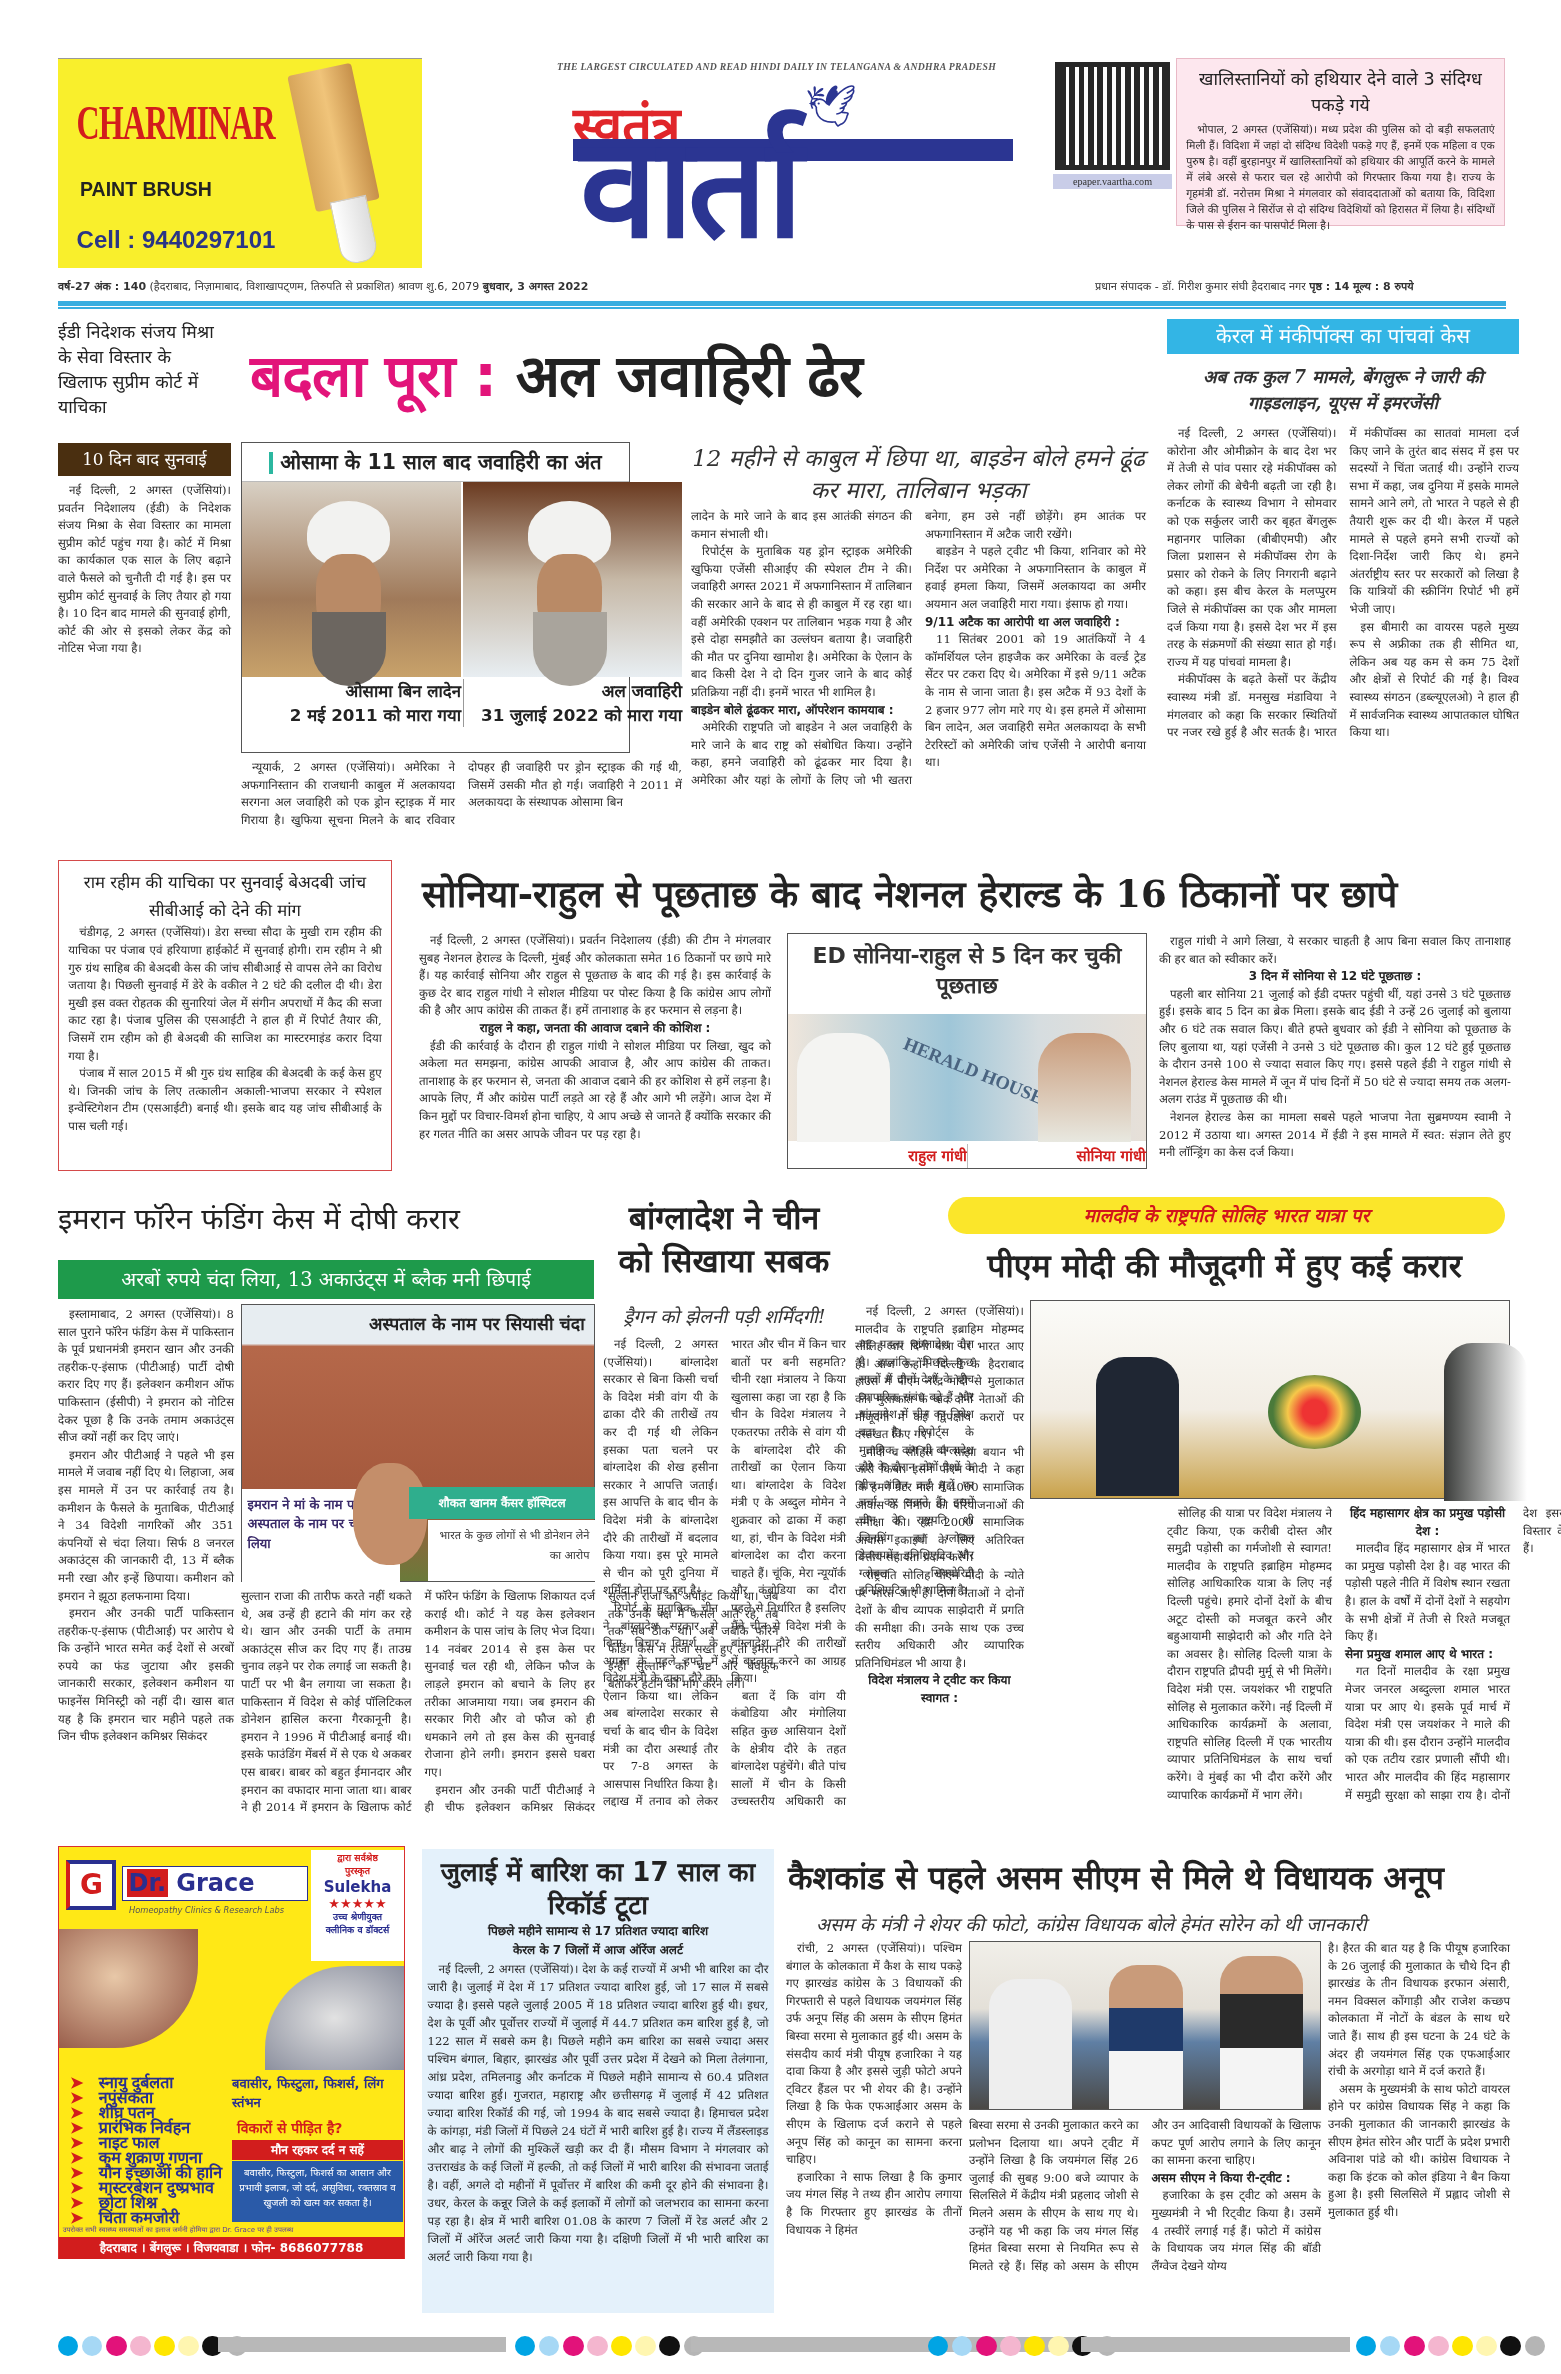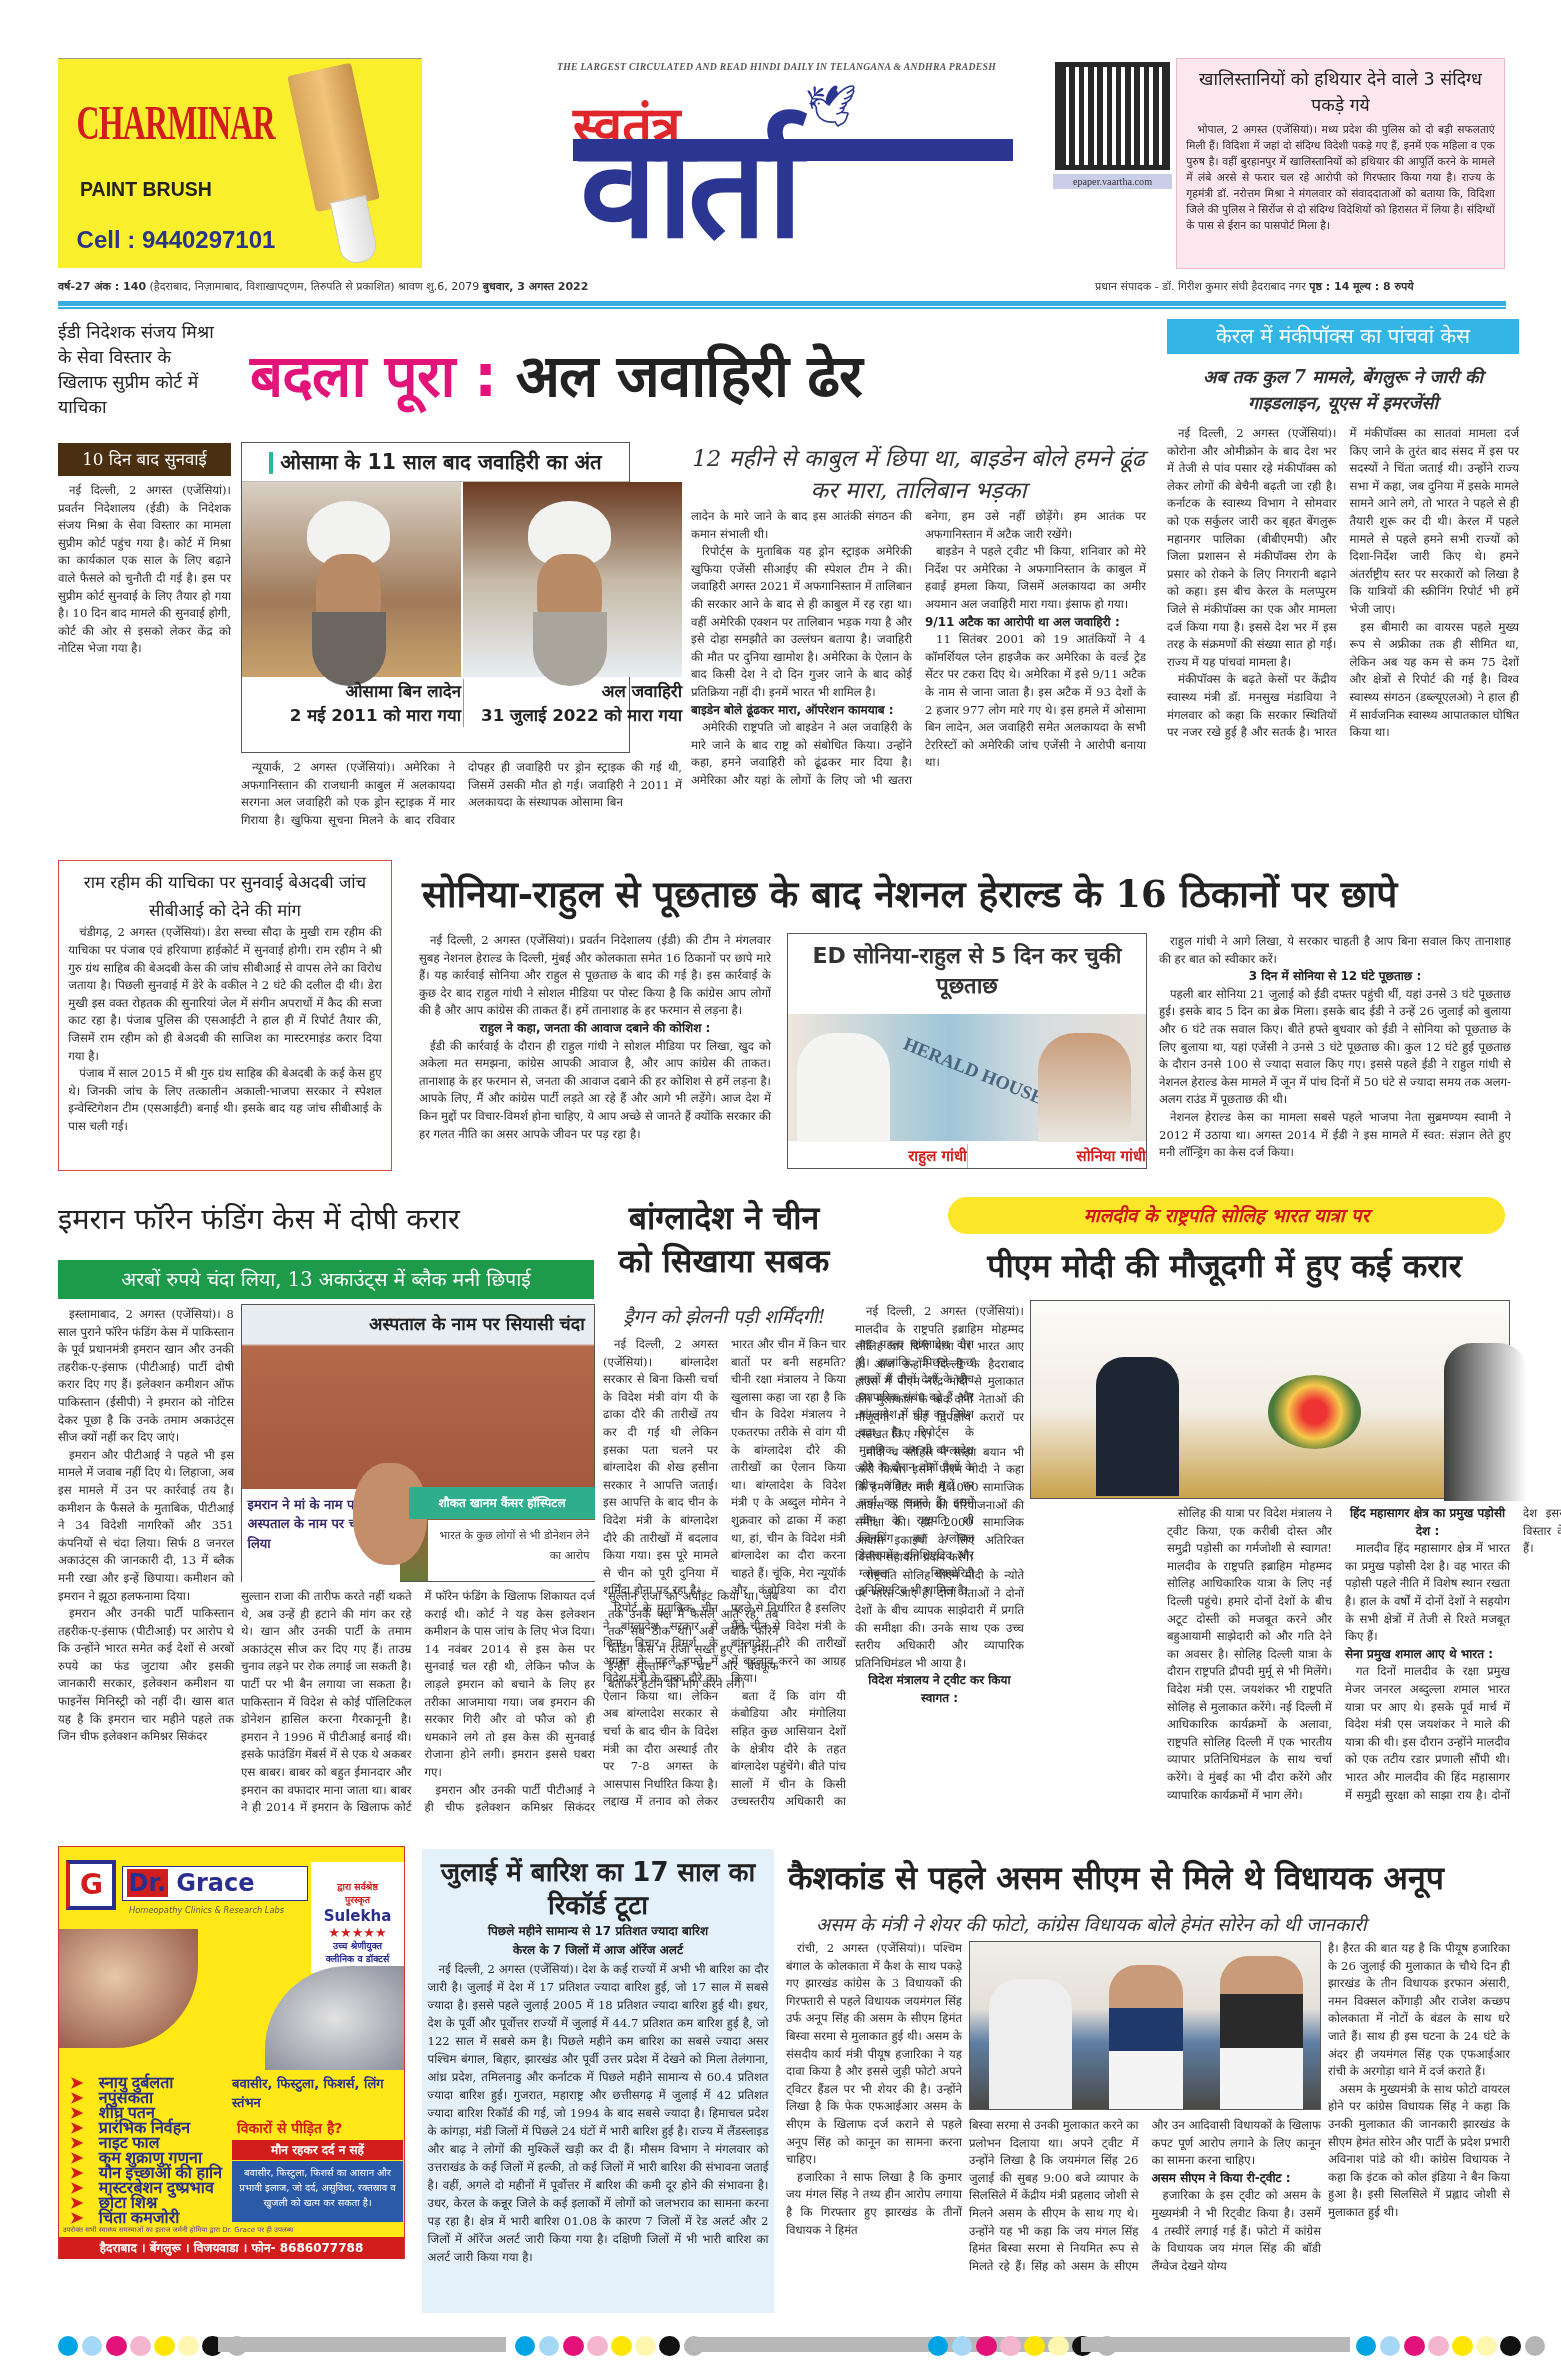--- a/index.html
+++ b/index.html
@@ -21,21 +21,21 @@
 #brush{left:243px;top:9.3px;width:65px;height:139px;background:linear-gradient(90deg,#d7a55a,#f0c47a,#c6904a);transform:rotate(-12deg);border-radius:3.7px}
 #brush-handle{left:278px;top:139px;width:37px;height:65px;background:linear-gradient(90deg,#fff,#ddd);transform:rotate(-12deg);border-radius:0 0 16.7px 16.7px;border:0.9px solid #ccc}
 #tagline{left:557px;top:61px;font-family:"Liberation Serif",serif;font-style:italic;font-size:9.7px;color:#555;letter-spacing:0.3px;font-weight:bold}
 #logo-top{left:573px;top:88px;font-family:"DejaVu Sans",sans-serif;font-weight:bold;font-size:52px;color:#e0262a}
 #logo-bar{left:573px;top:139px;width:440px;height:22px;background:#2b3592}
 #logo-main{left:580px;top:130px;font-family:Liberation Mono, monospace;font-weight:bold;font-size:139px;line-height:139px;color:#2b3592;letter-spacing:-5.6px}
 #bird{left:805px;top:82px;font-size:41px;color:#2b3592}
 #qr{left:1055px;top:62px;width:115px;height:108px;background:
  repeating-linear-gradient(90deg,#111 0 5.6px,#fff 5.6px 9.3px),#fff;border:5.6px solid #111;opacity:.9}
 #epaper{left:1053px;top:174px;width:119px;height:15px;background:#c9cde8;font-family:"Liberation Serif",serif;font-size:10.2px;color:#333;text-align:center;line-height:15px}
-#top-box{left:1176px;top:58px;width:329px;height:211px;background:#fde7ee;border:0.9px solid #e9b9c6;padding:7.4px 9.3px}
+#top-box{left:1176px;top:58px;width:329px;height:168px;background:#fde7ee;border:0.9px solid #e9b9c6;padding:7.4px 9.3px}
 #top-box .hl{font-size:17.6px;text-align:center;font-weight:normal;font-family:"DejaVu Sans",sans-serif;line-height:26px;color:#222}
 #top-box .body-text{font-size:10.7px;line-height:16px;margin-top:3.7px}
 #dateline{left:58px;top:278px;font-family:"DejaVu Sans",sans-serif;font-size:11px;color:#333}
 #dateline b{font-weight:bold}
 #editorline{left:1095px;top:278px;font-family:"DejaVu Sans",sans-serif;font-size:11px;color:#333}
 #rule1{left:58px;top:301px;width:1448px;height:4.6px;background:#38aee0}
 #rule2{left:58px;top:307px;width:1448px;height:1.9px;background:#38aee0}
 
 #side-hl{left:58px;top:320px;width:167px;font-family:"DejaVu Serif",serif;font-size:17.6px;line-height:25px;color:#222}
 #side-tag{left:58px;top:443px;width:173px;height:33px;background:#4a2f10;color:#fff;font-family:"DejaVu Serif",serif;font-size:16.7px;text-align:center;line-height:33px}
@@ -95,21 +95,21 @@
 #flowers{left:237px;top:74px;width:93px;height:74px;border-radius:50%;background:radial-gradient(circle,#e33 20%,#f6c84a 45%,#4a7a3a 70%)}
 #mv-p1{left:65px;top:56px;width:83px;height:139px;background:#1f2633;border-radius:28px 28px 0 0}
 #mv-p2{left:413px;top:42px;width:83px;height:158px;background:linear-gradient(90deg,#3b3d3b,#fff);border-radius:28px 28px 0 0}
 #mv-body-b{left:1167px;top:1505px;width:343px;height:315px}
 
 #ad-grace{left:58px;top:1846px;width:347px;height:413px;background:#ffe816;border:1.9px solid #d93030}
 #dg-g{left:7.4px;top:13px;width:50px;height:50px;border:4.6px solid #2a2f8f;border-left-color:#d21d1d;color:#d21d1d;font-family:"DejaVu Sans",sans-serif;font-weight:bold;font-size:28px;text-align:center;line-height:41px;background:#fff}
 #dg-name{left:63px;top:18.6px;width:186px;height:35px;background:#fff;border:1.9px solid #2a2f8f;font-family:"DejaVu Sans",sans-serif;font-weight:bold;font-size:24px;color:#2a2f8f;line-height:32px;padding-left:3.7px}
 #dg-name .dr{background:#d21d1d;color:#2a2f8f;padding:0 1.9px}
 #dg-tag{left:70px;top:58px;font-family:"DejaVu Sans",sans-serif;font-style:italic;font-size:8.3px;color:#555}
-#dg-award{left:252px;top:15px;width:93px;height:111px;background:#fff;font-family:"DejaVu Sans",sans-serif;font-size:9.3px;text-align:center;color:#d21d1d;font-weight:bold;line-height:13px;padding-top:18px}
+#dg-award{left:252px;top:3px;width:93px;height:111px;background:#fff;font-family:"DejaVu Sans",sans-serif;font-size:9.3px;text-align:center;color:#d21d1d;font-weight:bold;line-height:13px;padding-top:1px}
 #dg-award .sulekha{color:#2a2f8f;font-size:15px;line-height:20.4px}
 #dg-award .stars{color:#d21d1d;font-size:13px}
 #dg-award .sub2{color:#2a2f8f}
 #dg-img1{left:0;top:82px;width:139px;height:119px;background:radial-gradient(ellipse at 40% 40%,#e8c8a8,#8a4a3a);border-radius:0 0 83px 0}
 #dg-img2{left:206px;top:119px;width:139px;height:104px;background:radial-gradient(ellipse,#e2e2e2,#8b8f9e);border-radius:83px 0 0 0}
 #dg-list{left:11px;top:228px;font-family:Liberation Sans, sans-serif;font-weight:bold;font-size:16px;line-height:15px;color:#2a2f8f;list-style:none}
 #dg-list li:before{content:"➤ ";color:#d21d1d;margin-right:11px}
 #dg-right1{left:173px;top:228px;width:172px;font-family:"DejaVu Sans",sans-serif;font-weight:bold;font-size:13px;color:#2a2f8f;line-height:18.6px}
 #dg-right2{left:178px;top:271px;width:167px;font-family:"DejaVu Sans",sans-serif;font-weight:bold;font-size:14px;color:#d21d1d}
 #dg-red{left:173px;top:293px;width:171px;height:20.4px;background:#d21d1d;color:#fff;font-family:"DejaVu Sans",sans-serif;font-weight:bold;font-size:12px;text-align:center;line-height:20.4px}

